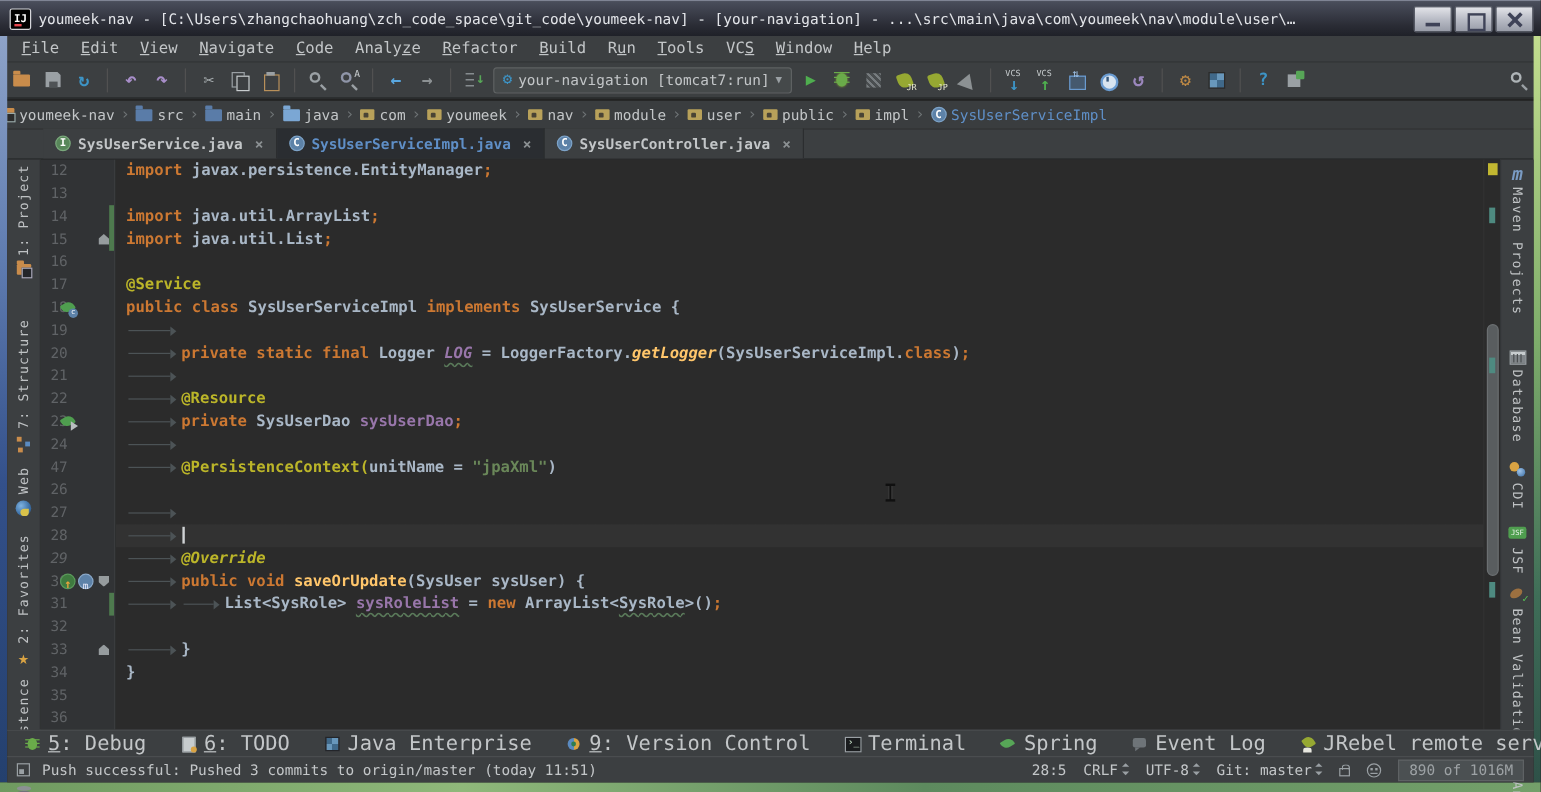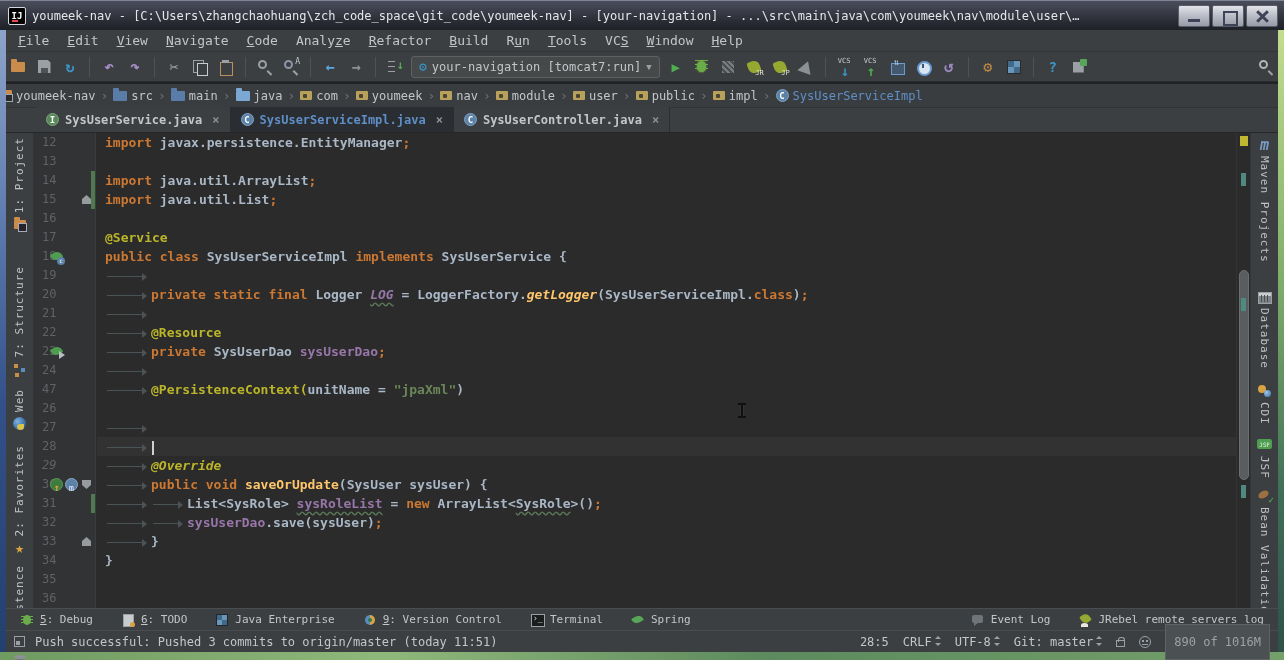--- a/index.html
+++ b/index.html
@@ -184,21 +184,21 @@
 
   
   #error-stripe{left:1236px;top:133px;width:14px;height:475px;background:var(--editor);border-left:1px solid #333}
   .mark{position:absolute;left:3px;width:8px}
   .mark.yellow{background:#c2b731}
   .mark.teal{background:#4e8a80;left:4px;width:5px}
   #scroll-thumb{position:absolute;left:2px;width:10px;border-radius:5px;background:#595d5f;border:1px solid #6b6f71}
 
   
   #bottom-stripe{left:6px;top:608px;width:1272px;height:22px;background:var(--panel);border-top:1px solid #4a4d4f;
-                 display:flex;align-items:center;padding:0 14px;gap:28px;font-size:11px}
+                 display:flex;align-items:center;padding:0 14px;gap:28px;font-size:17px}
   .bw{display:flex;align-items:center;gap:6px;color:#c3c6c8;white-space:nowrap}
   .bi{width:14px;height:14px;position:relative;display:inline-block}
   .bi-debug::before{content:"";width:8px;height:10px;background:#6aab4a;border-radius:50%;position:absolute;left:3px;top:2px}
   .bi-debug::after{content:"";position:absolute;left:1px;top:6px;width:12px;height:1px;background:#6aab4a;box-shadow:0 3px 0 #6aab4a,0 -3px 0 #6aab4a}
   .bi-todo::before{content:"";width:9px;height:11px;border:1px solid #9aa0a4;background:#c7ccce;position:absolute;left:2px;top:1px}
   .bi-todo::after{content:"";width:5px;height:5px;border-radius:50%;background:#d9a343;position:absolute;right:0;bottom:0}
   .bi-javaee::before{content:"";width:10px;height:10px;position:absolute;left:2px;top:2px;
       background:conic-gradient(#6897bb 0 25%,#40698a 0 50%,#6897bb 0 75%,#40698a 0);outline:1px solid #23252a}
   .bi-vcs9::before{content:"";width:10px;height:10px;border-radius:50%;background:conic-gradient(#d9a343 0 50%,#5a8ac0 0);position:absolute;left:2px;top:2px}
   .bi-vcs9::after{content:"";width:4px;height:4px;border-radius:50%;background:#2e7d4f;position:absolute;left:5px;top:5px}
@@ -219,21 +219,21 @@
   .ic-toolwindows::after{content:"";position:absolute;left:1px;bottom:1px;width:4px;height:4px;background:#9aa0a4}
   #status-right{margin-left:auto;display:flex;align-items:center;gap:14px}
   .updown{display:inline-block;width:7px;height:10px;position:relative;margin-left:2px}
   .updown::before{content:"";position:absolute;left:1px;top:0;border-bottom:3px solid #9aa0a4;border-left:3px solid transparent;border-right:3px solid transparent}
   .updown::after{content:"";position:absolute;left:1px;bottom:0;border-top:3px solid #9aa0a4;border-left:3px solid transparent;border-right:3px solid transparent}
   .ic-lock{width:9px;height:7px;border:1px solid #9aa0a4;position:relative;margin-top:3px}
   .ic-lock::before{content:"";position:absolute;left:1px;top:-4px;width:5px;height:4px;border:1px solid #9aa0a4;border-bottom:none;border-radius:3px 3px 0 0}
   .ic-hector{width:12px;height:12px;border-radius:50%;border:1px solid #9aa0a4;position:relative}
   .ic-hector::before{content:"";position:absolute;left:2px;top:3px;width:2px;height:2px;background:#9aa0a4;box-shadow:4px 0 0 #9aa0a4}
   .ic-hector::after{content:"";position:absolute;left:2px;bottom:2px;width:6px;height:1px;background:#9aa0a4}
-  #memory{background:#4b5052;border:1px solid #5e6264;color:#9da2a5;padding:1px 8px;height:36px;display:flex;align-items:center}
+  #memory{background:#4b5052;border:1px solid #5e6264;color:#9da2a5;padding:1px 8px;height:18px;display:flex;align-items:center}
 
   
   #ibeam{left:737px;top:402px;width:10px;height:17px}
   #ibeam::before{content:"";position:absolute;left:4px;top:2px;width:2px;height:13px;background:#101010;box-shadow:0 0 1px #888}
   #ibeam::after{content:"";position:absolute;left:1px;top:1px;width:8px;height:2px;background:#101010;box-shadow:0 13px 0 #101010}
 </style>
 </head>
 <body>
 
 <div class="abs" id="titlebar">
@@ -470,21 +470,21 @@
       <div class="crow" style="top: 190px;"><span class="ln">22</span><span class="codeln"><span class="tab1"></span><span class="ann">@Resource</span></span></div>
       <div class="crow" style="top: 209px;"><span class="ln">23</span><div class="gicons"><span class="gi gi-leaf gi-spring-autowire"></span></div><span class="codeln"><span class="tab1"></span><span class="kw">private </span><span class="txt">SysUserDao </span><span class="fld">sysUserDao</span><span class="kw">;</span></span></div>
       <div class="crow" style="top: 228px;"><span class="ln">24</span><span class="codeln"><span class="tab1"></span></span></div>
       <div class="crow" style="top: 247px;"><span class="ln">47</span><span class="codeln"><span class="tab1"></span><span class="ann">@PersistenceContext(</span><span class="txt">unitName = </span><span class="str">"jpaXml"</span><span class="txt">)</span></span></div>
       <div class="crow" style="top: 266px;"><span class="ln">26</span></div>
       <div class="crow" style="top: 285px;"><span class="ln">27</span><span class="codeln"><span class="tab1"></span></span></div>
       <div class="crow active" style="top: 304px;"><span class="ln">28</span><span class="codeln"><span class="tab1"></span><span class="caret"></span></span></div>
       <div class="crow" style="top: 323px; font-style: italic;"><span class="ln">29</span><span class="codeln"><span class="tab1"></span><span class="ann">@Override</span></span></div>
       <div class="crow" style="top: 342px;"><span class="ln">30</span><div class="gfold open"></div><div class="gicons"><span class="gi gi-override"></span><span class="gi gi-m"></span></div><span class="codeln"><span class="tab1"></span><span class="kw">public void </span><span class="mth">saveOrUpdate</span><span class="txt">(SysUser sysUser) {</span></span></div>
       <div class="crow" style="top: 361px;"><span class="ln">31</span><div class="gchange"></div><span class="codeln"><span class="tab1"></span><span class="tab2"></span><span class="txt">List&lt;SysRole&gt; </span><span class="fldu">sysRoleList</span><span class="txt"> = </span><span class="kw">new </span><span class="txt">ArrayList&lt;</span><span class="txtu">SysRole</span><span class="txt">&gt;()</span><span class="kw">;</span></span></div>
-      <div class="crow" style="top: 380px;"><span class="ln">32</span><span class="codeln"><span class="tab1"></span><span class="tab2"></span><span class="fld">sysUserDao</span><span class="txt">.save(sysUser)</span><span class="kw">;</span></span></div>
+      <div class="crow" style="top: 380px;"><span class="ln">32</span></div>
       <div class="crow" style="top: 399px;"><span class="ln">33</span><div class="gfold bottom"></div><span class="codeln"><span class="tab1"></span><span class="txt">}</span></span></div>
       <div class="crow" style="top: 418px;"><span class="ln">34</span><span class="codeln"><span class="txt">}</span></span></div>
       <div class="crow" style="top: 437px;"><span class="ln">35</span><span class="codeln"></span></div>
       <div class="crow" style="top: 456px;"><span class="ln">36</span><span class="codeln"></span></div>
     </div>
 </div>
 
 <div class="abs" id="error-stripe">
   <div id="scroll-thumb" style="top: 137px; height: 210px;"></div>
 <div class="mark yellow" style="top: 3px; height: 10px;"></div>

